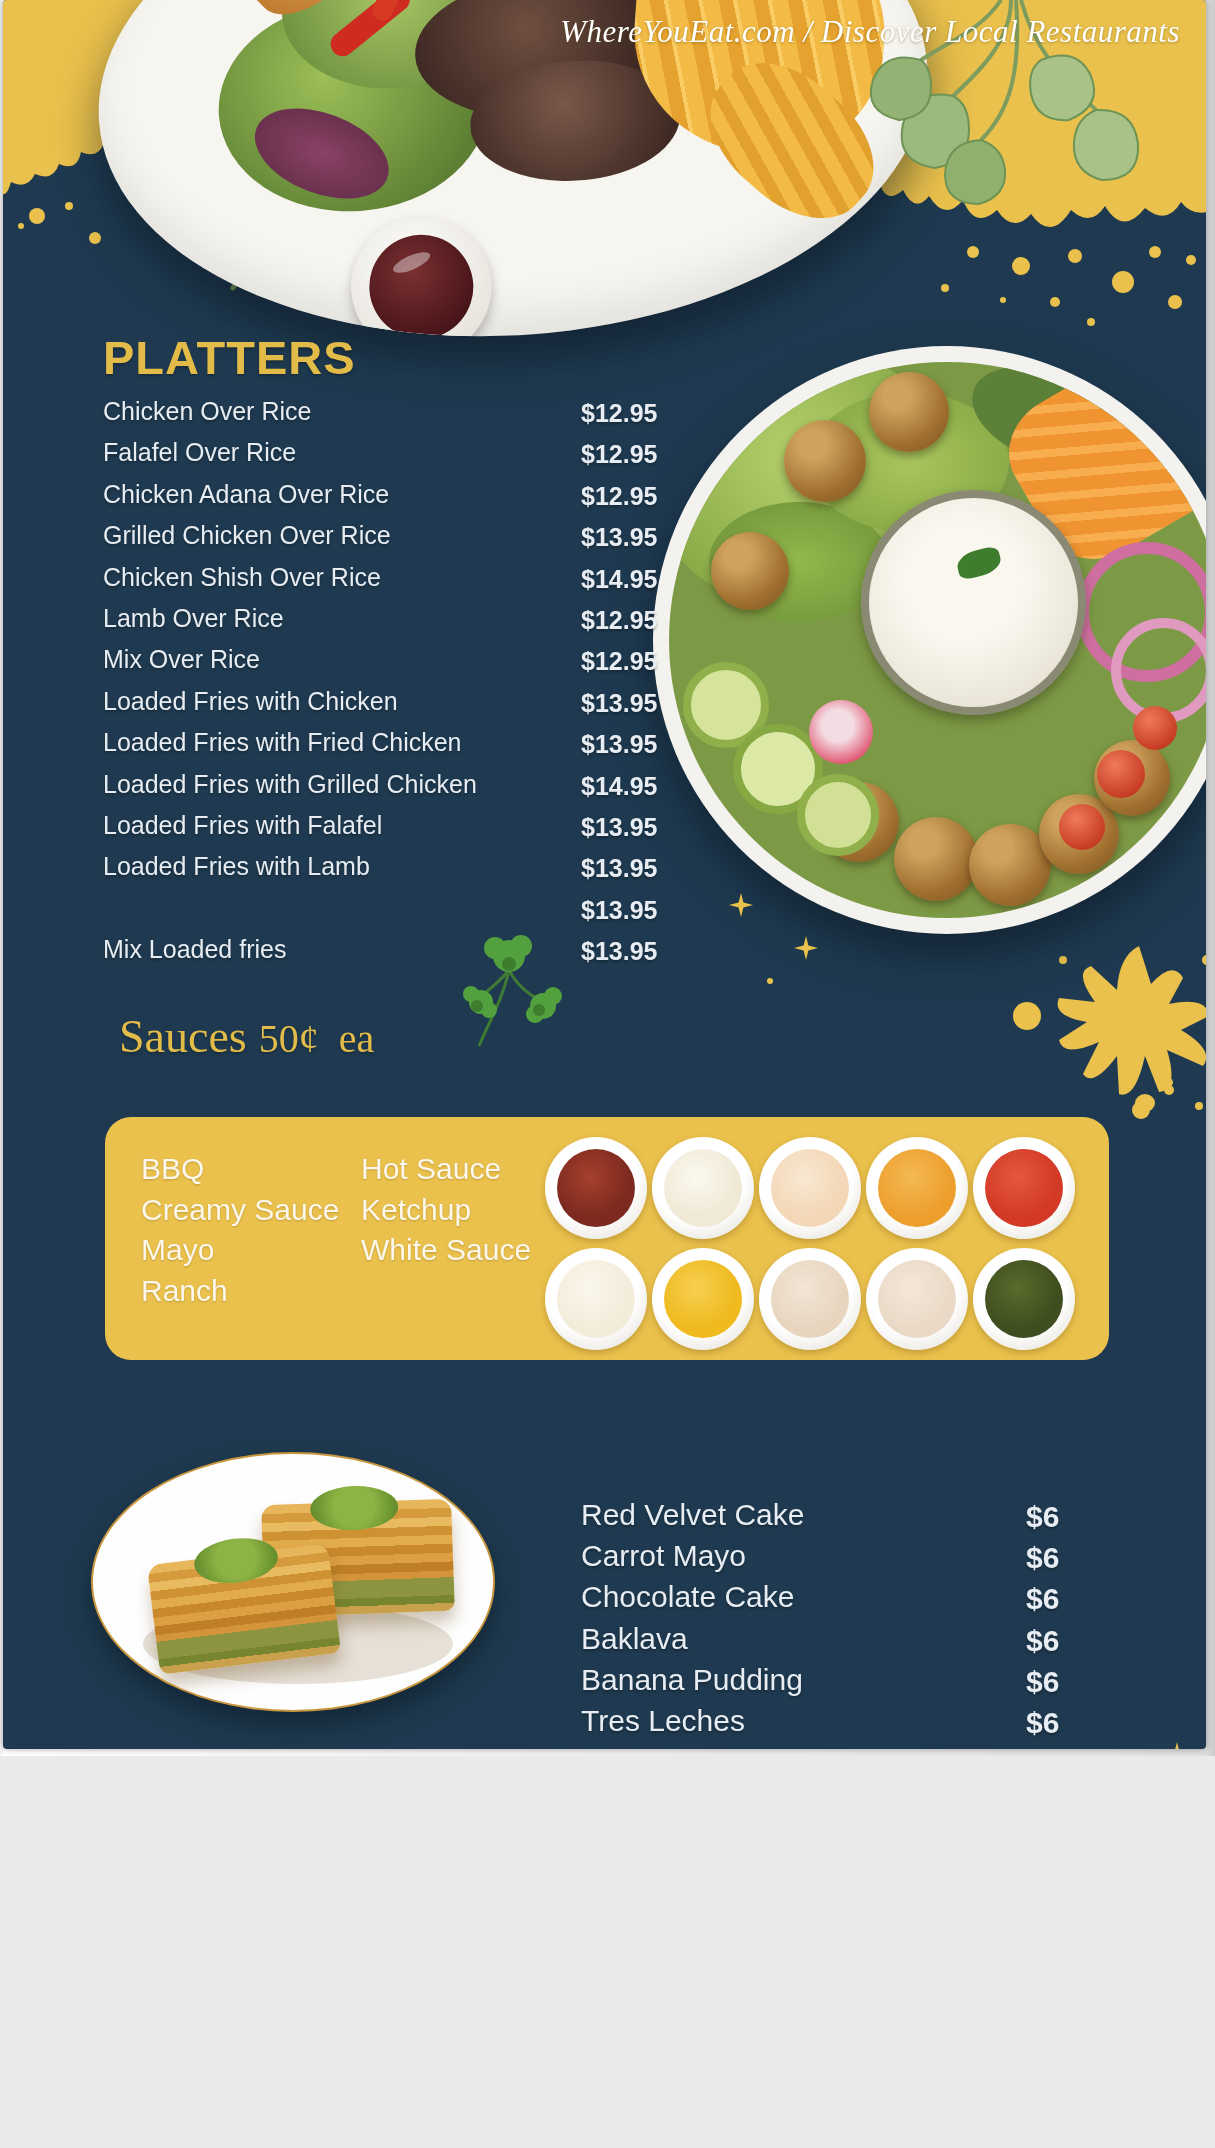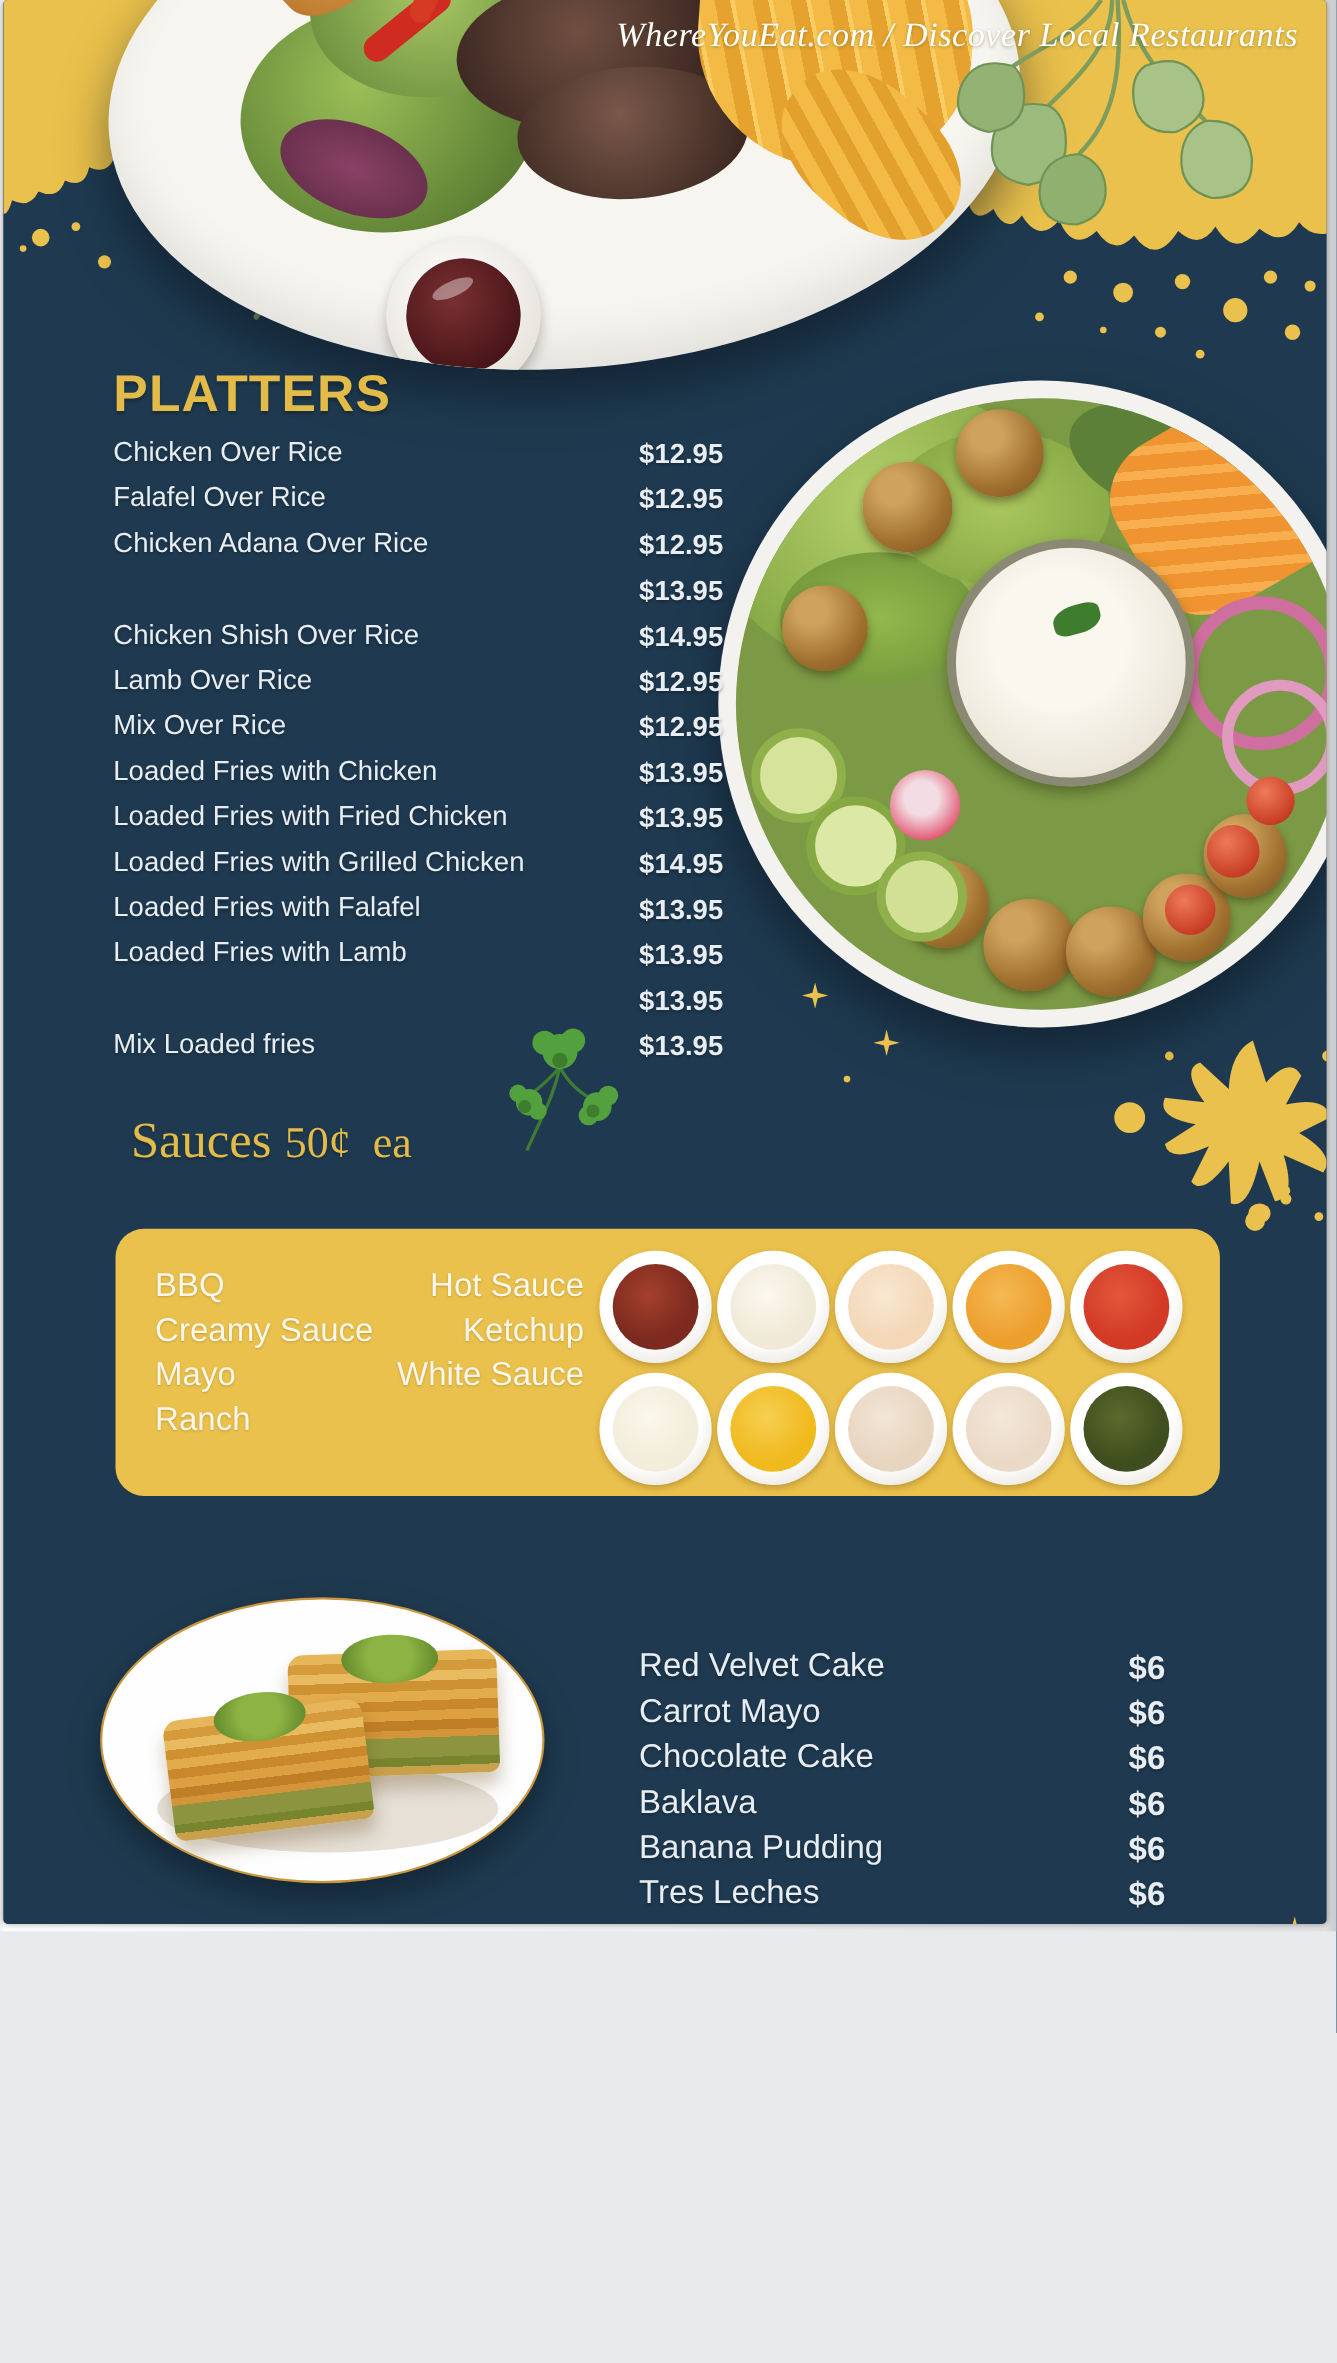--- a/index.html
+++ b/index.html
@@ -28,21 +28,21 @@
   .desserts-list .menu-row{height:41.2px;line-height:41.2px;font-size:30px;}
   .desserts-list .price{left:445px;}
 
   
   .sauces-heading{position:absolute;left:116px;top:1010px;z-index:5;color:var(--heading);text-shadow:0 2px 3px rgba(0,0,0,.25);font-family:Liberation Serif, serif;}
   .sauces-heading .t1{font-size:46px;}
   .sauces-heading .t2{font-size:40px;margin-left:12px;word-spacing:10px;}
   .sauce-box{position:absolute;left:102px;top:1117px;width:1004px;height:243px;border-radius:26px;background:var(--accent);z-index:5;}
   .sauce-col{position:absolute;top:32px;font-size:30px;line-height:40.6px;color:var(--sauce-text);text-shadow:0 1px 2px rgba(120,85,20,.35);}
   .sauce-col.c1{left:36px;}
-  .sauce-col.c2{left:256px;text-align:right;}
+  .sauce-col.c2{left:256px;}
   .cups{position:absolute;left:440px;top:20px;display:grid;grid-template-columns:repeat(5,102px);column-gap:5px;row-gap:9px;}
   .cup{width:102px;height:102px;border-radius:50%;background:radial-gradient(circle at 45% 38%,#ffffff 55%,#e3e0d8 90%,#d2cfc6);display:flex;align-items:center;justify-content:center;box-shadow:0 3px 6px rgba(120,85,20,.35);}
   .cup-fill{width:78px;height:78px;border-radius:50%;}
 
   
   .blob{position:absolute;border-radius:50%;}
 
   
   .platter-photo{position:absolute;left:95px;top:-150px;width:830px;height:485px;transform:rotate(-4deg);z-index:3;}
   .plate{position:absolute;inset:0;border-radius:50%;background:#f7f5f0;overflow:hidden;box-shadow:0 22px 45px rgba(5,15,25,.5),inset 0 -22px 40px rgba(0,0,0,.08);}
@@ -239,20 +239,21 @@
         <span>Falafel Over Rice</span>
         <span class="price">$12.95</span>
       </div>
 
       <div class="menu-row">
         <span>Chicken Adana Over Rice</span>
         <span class="price">$12.95</span>
       </div>
 
       <div class="menu-row">
+        <span>Grilled Chicken Over Rice</span>
         <span class="price">$13.95</span>
       </div>
 
       <div class="menu-row">
         <span>Chicken Shish Over Rice</span>
         <span class="price">$14.95</span>
       </div>
 
       <div class="menu-row">
         <span>Lamb Over Rice</span>

